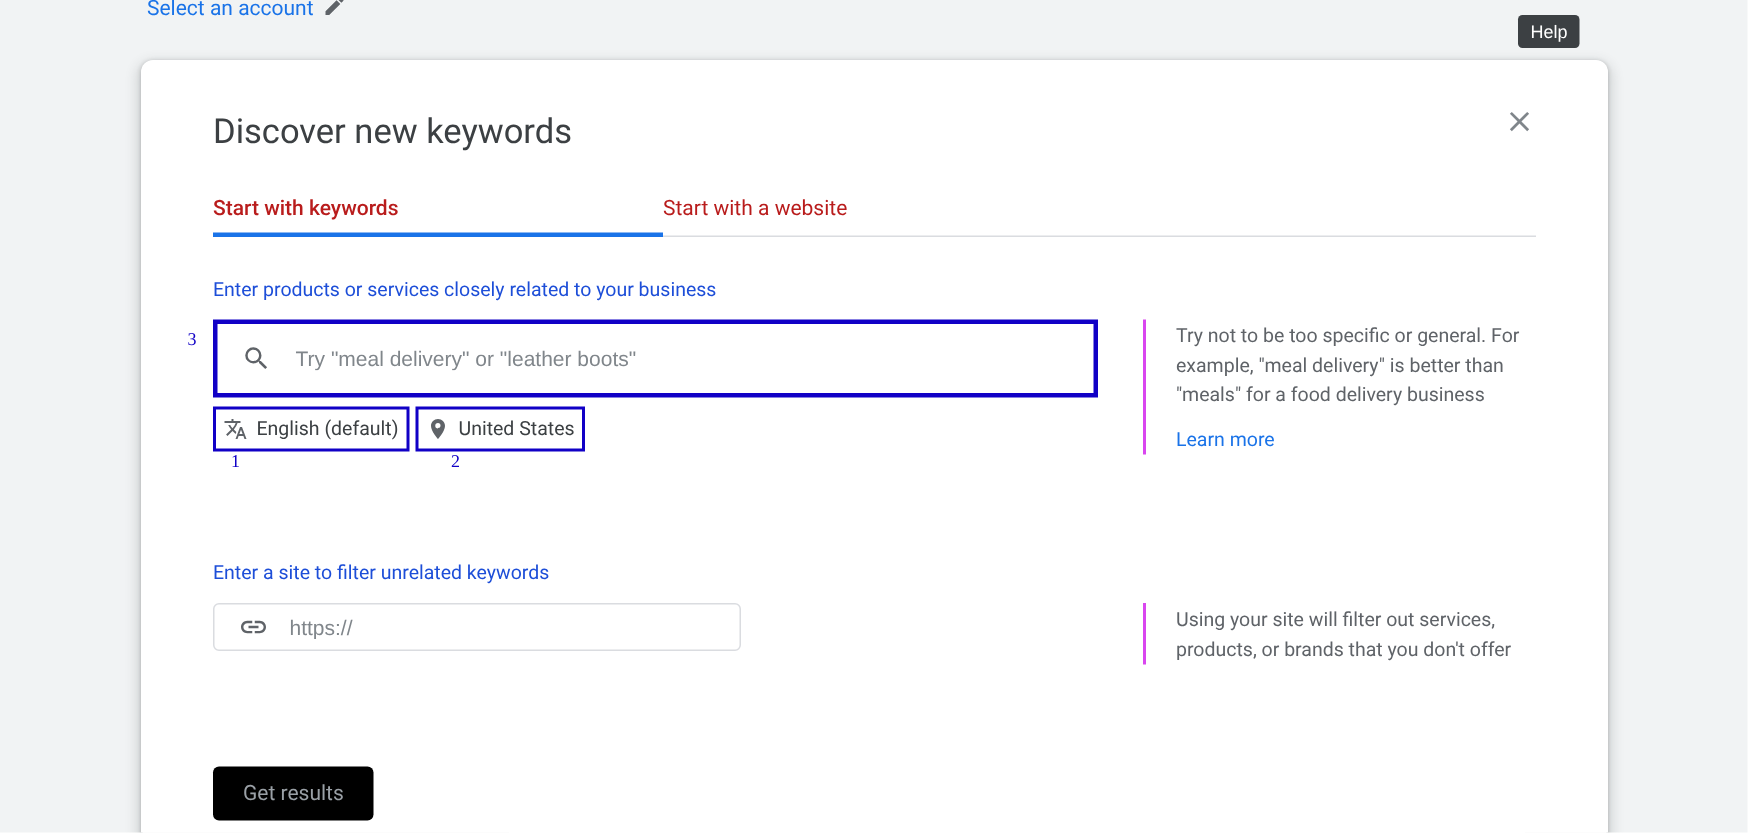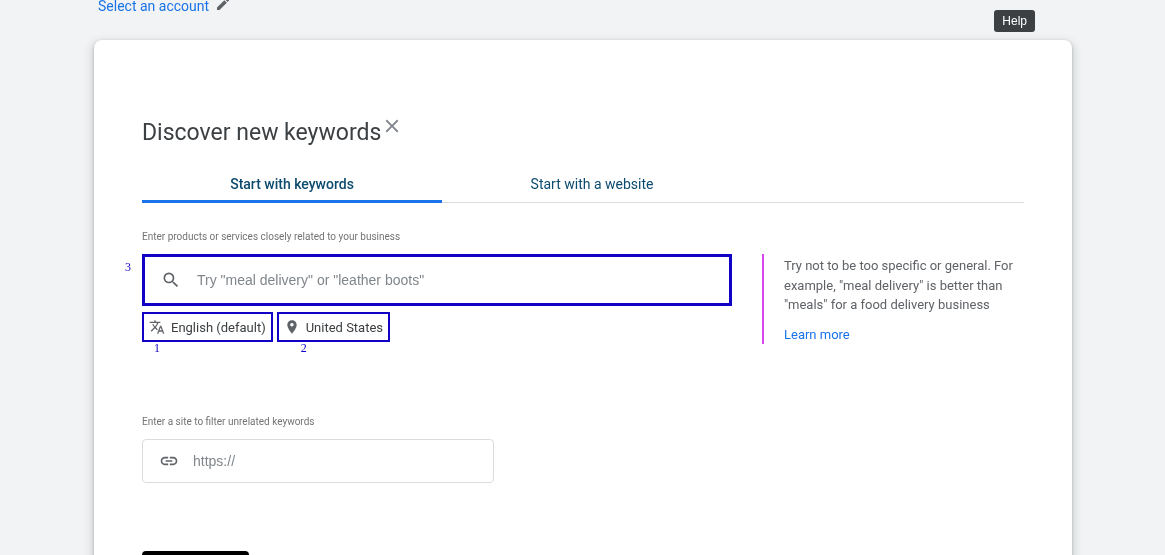--- a/index.html
+++ b/index.html
@@ -20,43 +20,43 @@
       display: flex;
       align-items: center;
       gap: 6px;
     }
     .pencil-icon {
       color: #5f6368;
     }
     .help-btn {
       position: absolute;
       top: 10px;
-      right: 130px;
+      right: 112px;
       background: #3c4043;
       color: #fff;
       font-size: 12px;
       padding: 4px 8px;
       border-radius: 3px;
       border: none;
       cursor: pointer;
     }
     .modal {
       position: absolute;
       top: 40px;
       left: 94px;
       width: 978px;
       background: #fff;
       border-radius: 8px;
       box-shadow: 0 1px 3px rgba(60,64,67,0.3), 0 4px 8px 3px rgba(60,64,67,0.15);
       padding: 34px 48px 28px 48px;
     }
     .modal-header {
       display: flex;
+      justify-content: space-between;
       align-items: flex-start;
-      margin-top: 45px;
     }
     .modal-title {
       font-size: 23px;
       font-weight: 400;
       color: #3c4043;
       font-family: 'Google Sans', Roboto, sans-serif;
     }
     .close-btn {
       color: #80868b;
       font-size: 22px;
@@ -66,43 +66,43 @@
       line-height: 1;
       margin-top: -4px;
     }
     .tabs {
       display: flex;
       border-bottom: 1px solid #dadce0;
       margin-top: 20px;
     }
     .tab {
       flex: 0 0 300px;
-      text-align: center;
+      text-align: left;
       padding: 10px 0;
       font-size: 14px;
-      color: #0c4a6e;
+      color: #b91c1c;
       cursor: pointer;
       position: relative;
     }
     .tab.active {
       font-weight: 500;
     }
     .tab.active::after {
       content: '';
       position: absolute;
       left: 0; right: 0; bottom: -1px;
       height: 3px;
       background: #1a73e8;
     }
     .section {
       margin-top: 28px;
     }
     .field-label {
-      font-size: 10px;
-      color: #737373;
+      font-size: 13px;
+      color: #1d4ed8;
       margin-bottom: 12px;
     }
     .two-col {
       display: flex;
       gap: 30px;
     }
     .left-col {
       flex: 0 0 590px;
       position: relative;
     }
@@ -171,21 +171,21 @@
       font-size: 13px;
       cursor: pointer;
       display: inline-block;
       margin-top: 10px;
     }
     .site-input {
       border: 1px solid #dadce0;
       border-radius: 4px;
       display: flex;
       align-items: center;
-      height: 44px;
+      height: 32px;
       width: 352px;
       padding: 0 16px;
       gap: 14px;
     }
     .site-input input {
       border: none;
       outline: none;
       flex: 1;
       font-size: 14px;
     }
@@ -296,17 +296,20 @@
     <div class="field-label">Enter a site to filter unrelated keywords</div>
     <div class="two-col">
       <div class="left-col">
         <div class="site-input">
           <svg class="link-icon" viewBox="0 0 24 24">
               <path d="M3.9 12c0-1.71 1.39-3.1 3.1-3.1h4V7H7c-2.76 0-5 2.24-5 5s2.24 5 5 5h4v-1.9H7c-1.71 0-3.1-1.39-3.1-3.1zM8 13h8v-2H8v2zm9-6h-4v1.9h4c1.71 0 3.1 1.39 3.1 3.1s-1.39 3.1-3.1 3.1h-4V17h4c2.76 0 5-2.24 5-5s-2.24-5-5-5z"></path>
             </svg>
           <input type="text" placeholder="https://" style="">
         </div>
       </div>
+      <div class="right-col">
+        <div>Using your site will filter out services, products, or brands that you don't offer</div>
+      </div>
     </div>
   </div>
 
   <button class="results-btn" disabled="">Get results</button>
 </div>
 
 </body></html>

